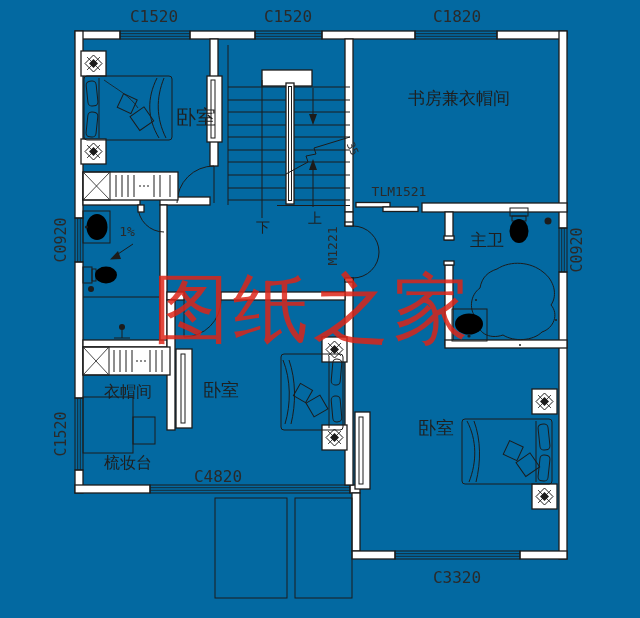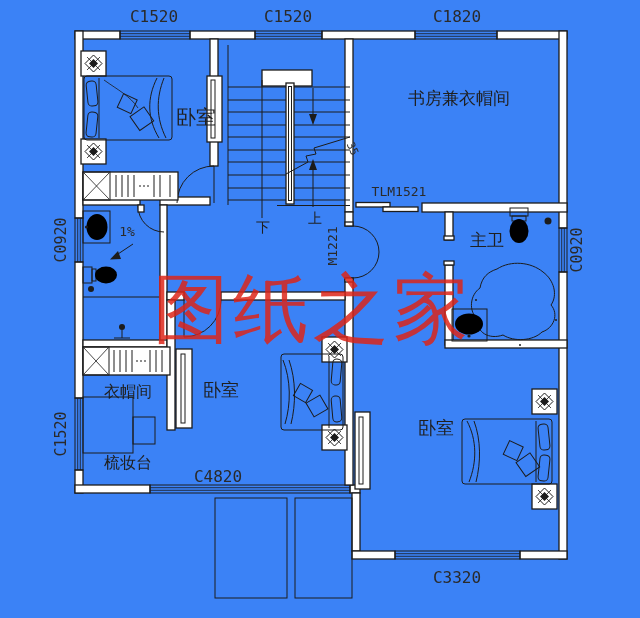--- a/index.html
+++ b/index.html
@@ -1,16 +1,16 @@
 <!DOCTYPE html>
 <html><head>
 <meta charset="utf-8">
 <style>
   html,body{margin:0;padding:0;background:#fff;}
-  #plan{position:relative;width:640px;height:618px;background:#3b82f6;overflow:hidden;}
+  #plan{position:relative;width:640px;height:618px;background:#0369a1;overflow:hidden;}
   svg line, svg path{stroke:#1c1c1c;fill:none;stroke-width:1;}
   svg rect{stroke:#1c1c1c;fill:none;stroke-width:1;}
   .w{fill:#fff;stroke:#1c1c1c;stroke-width:1.3;}
   .thin{stroke-width:0.8;}
   .f{fill:#1c1c1c;stroke:none;}
   .t{fill:#1f1f1f;font-family:"DejaVu Sans",sans-serif;}
   .m{fill:#2a2a2a;font-family:"DejaVu Sans Mono","Liberation Mono",monospace;}
   .mid{text-anchor:middle;}
   .wm{fill:#dd2418;opacity:0.84;font-family:"DejaVu Serif",serif;font-weight:500;letter-spacing:4px;}
 </style>

